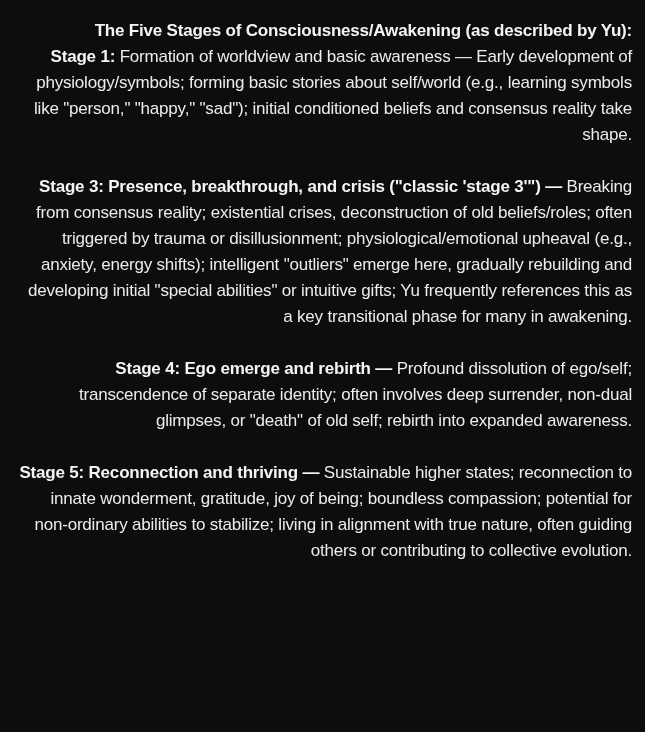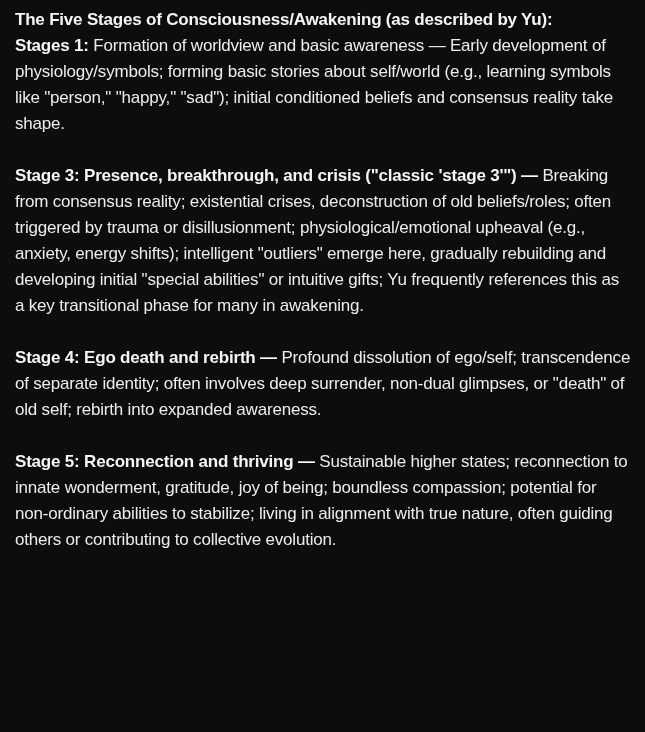--- a/index.html
+++ b/index.html
@@ -8,25 +8,26 @@
   }
   body {
     width: 645px;
     height: 732px;
     background: #0d0d0d;
     overflow: hidden;
     font-family: "Liberation Sans", sans-serif;
   }
   .text-block {
     box-sizing: border-box;
-    padding: 7px 13px 0 15px;
+    padding: 18px 13px 0 15px;
     color: #ececec;
     font-size: 17px;
     line-height: 26px;
     letter-spacing: -0.2px;
+    text-align: right;
   }
   .para {
     margin: 0;
     max-width: 618px;
   }
   .para.stage {
     margin-bottom: 26px;
   }
   .para.title-para {
     margin-bottom: 0;
@@ -42,29 +43,29 @@
 </head>
 <body>
 
 <div class="text-block">
 
   <p class="para title-para">
     <strong>The Five Stages of Consciousness/Awakening (as described by Yu):</strong>
   </p>
 
   <p class="para stage">
-    <strong>Stages 1: </strong><span>Formation of worldview and basic awareness — Early development of physiology/symbols; forming basic stories about self/world (e.g., learning symbols like "person," "happy," "sad"); initial conditioned beliefs and consensus reality take shape.</span>
+    <strong>Stage 1: </strong><span>Formation of worldview and basic awareness — Early development of physiology/symbols; forming basic stories about self/world (e.g., learning symbols like "person," "happy," "sad"); initial conditioned beliefs and consensus reality take shape.</span>
   </p>
 
 
   <p class="para stage">
     <strong>Stage 3: Presence, breakthrough, and crisis ("classic 'stage 3'") — </strong><span>Breaking from consensus reality; existential crises, deconstruction of old beliefs/roles; often triggered by trauma or disillusionment; physiological/emotional upheaval (e.g., anxiety, energy shifts); intelligent "outliers" emerge here, gradually rebuilding and developing initial "special abilities" or intuitive gifts; Yu frequently references this as a key transitional phase for many in awakening.</span>
   </p>
 
   <p class="para stage">
-    <strong>Stage 4: Ego death and rebirth — </strong><span>Profound dissolution of ego/self; transcendence of separate identity; often involves deep surrender, non-dual glimpses, or "death" of old self; rebirth into expanded awareness.</span>
+    <strong>Stage 4: Ego emerge and rebirth — </strong><span>Profound dissolution of ego/self; transcendence of separate identity; often involves deep surrender, non-dual glimpses, or "death" of old self; rebirth into expanded awareness.</span>
   </p>
 
   <p class="para stage">
     <strong>Stage 5: Reconnection and thriving — </strong><span>Sustainable higher states; reconnection to innate wonderment, gratitude, joy of being; boundless compassion; potential for non-ordinary abilities to stabilize; living in alignment with true nature, often guiding others or contributing to collective evolution.</span>
   </p>
 
 </div>
 
 </body></html>

